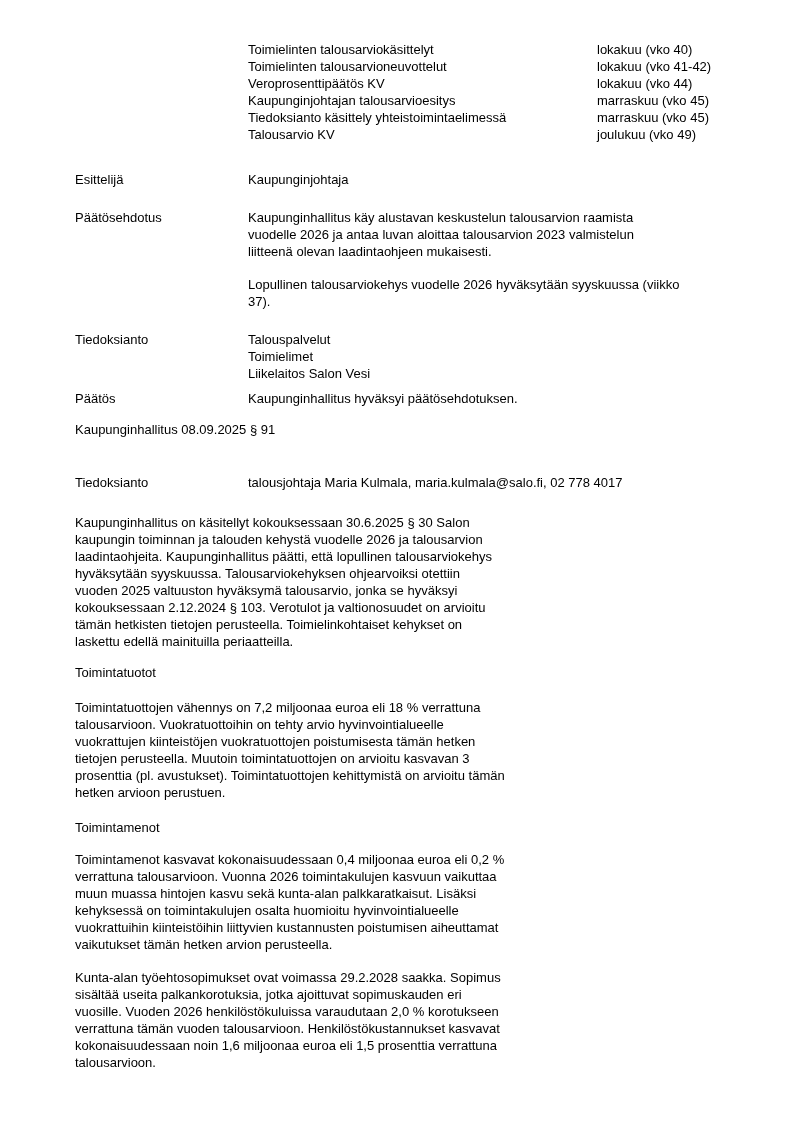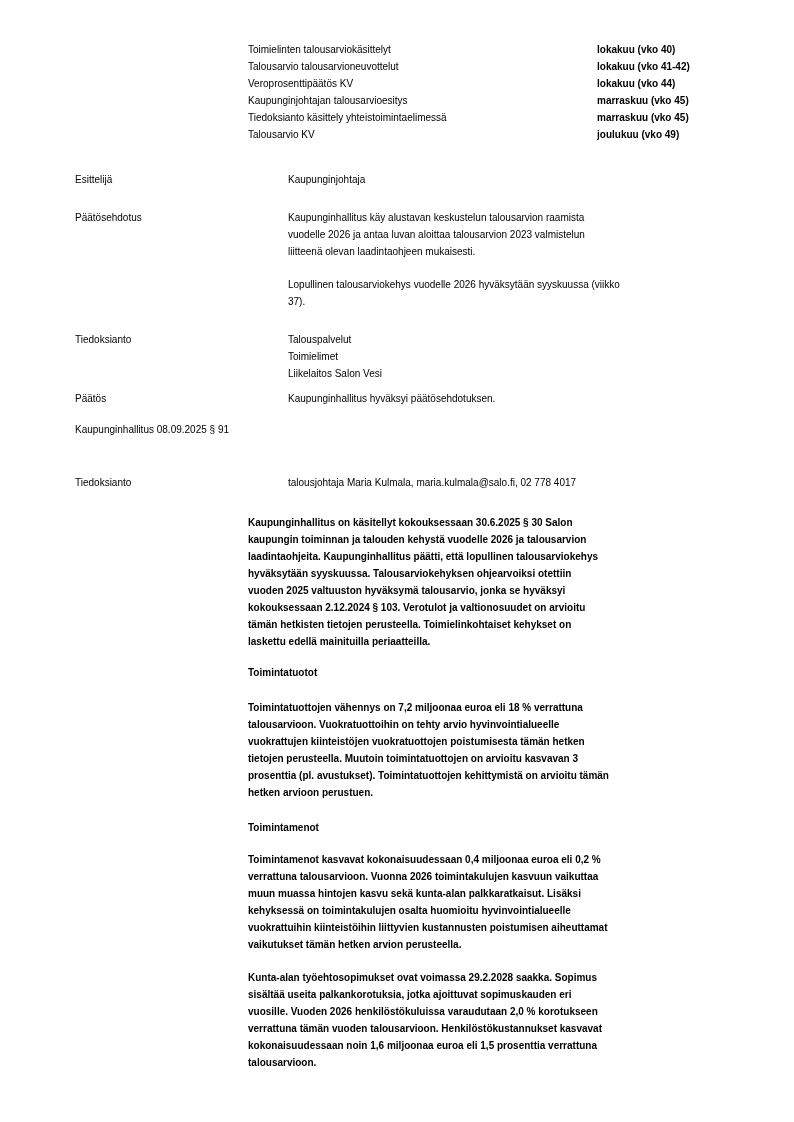--- a/index.html
+++ b/index.html
@@ -4,49 +4,49 @@
 <style>
   html, body { margin: 0; padding: 0; background: #ffffff; }
   .page {
     position: relative;
     box-sizing: border-box;
     width: 794px;
     height: 1122px;
     background: #ffffff;
     color: #000000;
     font-family: "Liberation Sans", "DejaVu Sans", sans-serif;
-    font-size: 10px;
+    font-size: 13px;
     line-height: 17px;
     padding: 41px 60px 0 75px;
     overflow: hidden;
   }
   .schedule { margin-left: 173px; }
   .schedule-row { display: flex; }
   .schedule-row .activity { flex: 0 0 349px; width: 349px; }
-  .schedule-row .timing { flex: 1; font-weight: bold; }
+  .schedule-row .timing { flex: 1; }
   .section { display: grid; grid-template-columns: 173px 1fr; align-items: start; }
   .section .label { }
-  .section .content { max-width: 500px; margin-left: 40px; }
+  .section .content { max-width: 500px; }
   .pre { white-space: pre-line; margin: 0; max-width: 500px; }
-  .content-column { margin-left: 173px; max-width: 500px; font-weight: bold; }
+  .content-column { max-width: 500px; }
   .meeting-ref { }
   p { margin: 0; }
 </style>
 </head>
 <body>
 
 <div class="page">
 
   <div class="schedule">
     <div class="schedule-row">
       <span class="activity">Toimielinten talousarviokäsittelyt</span>
       <span class="timing">lokakuu (vko 40)</span>
     </div>
     <div class="schedule-row">
-      <span class="activity">Talousarvio talousarvioneuvottelut</span>
+      <span class="activity">Toimielinten talousarvioneuvottelut</span>
       <span class="timing">lokakuu (vko 41-42)</span>
     </div>
     <div class="schedule-row">
       <span class="activity">Veroprosenttipäätös KV</span>
       <span class="timing">lokakuu (vko 44)</span>
     </div>
     <div class="schedule-row">
       <span class="activity">Kaupunginjohtajan talousarvioesitys</span>
       <span class="timing">marraskuu (vko 45)</span>
     </div>

